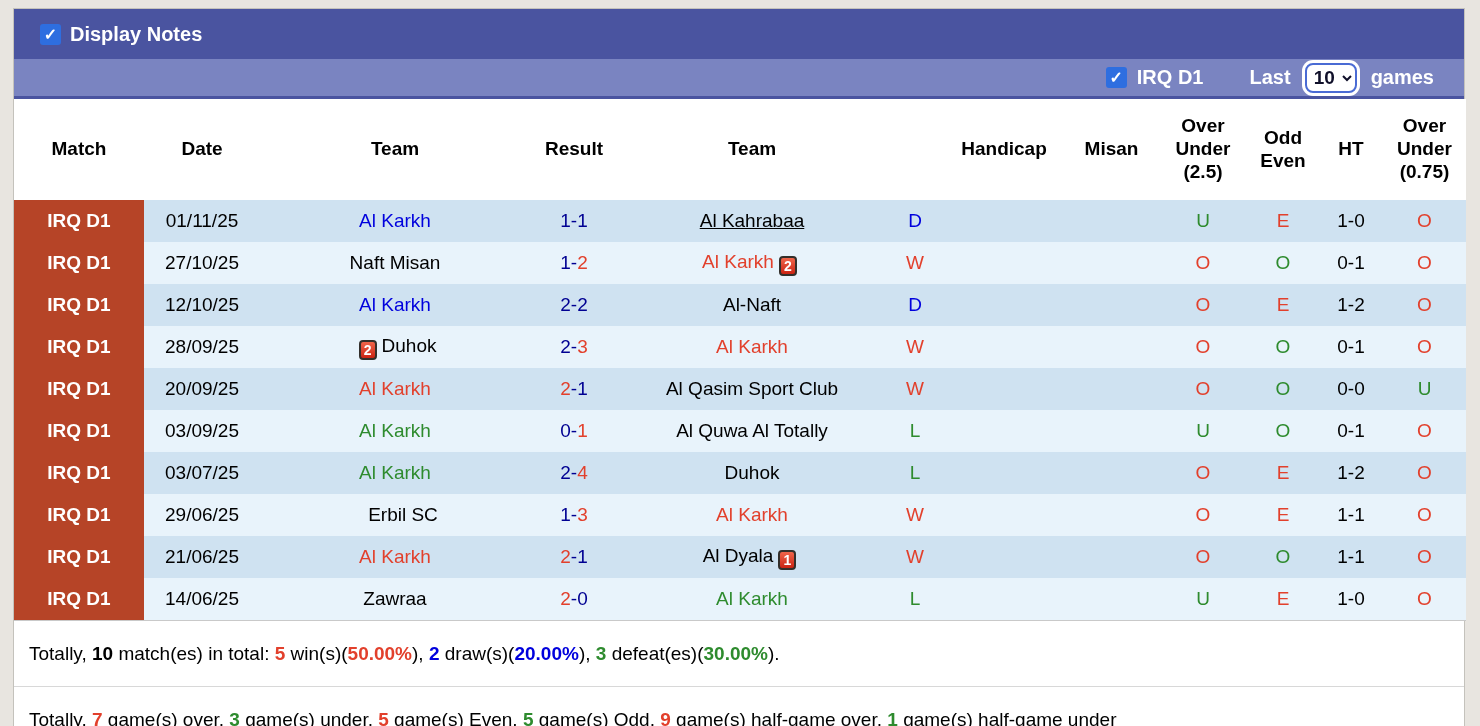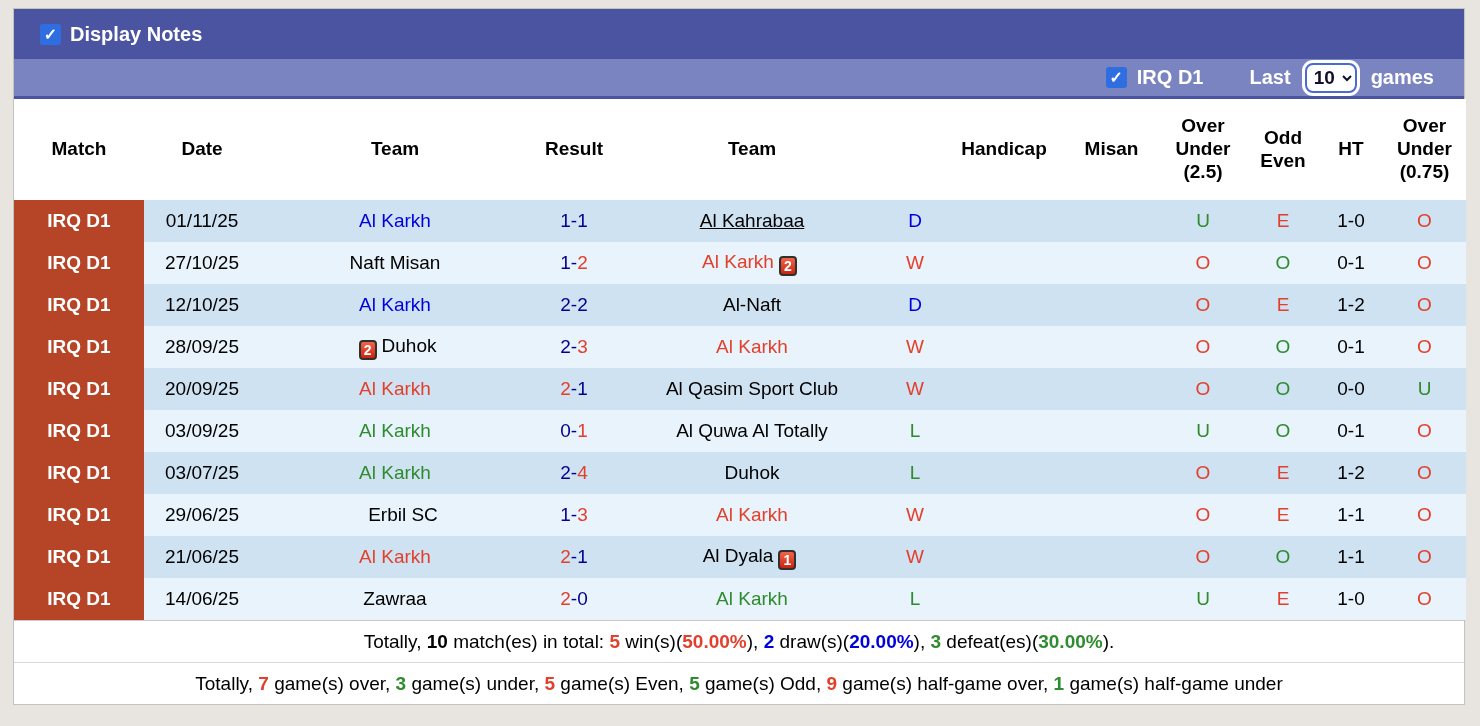--- a/index.html
+++ b/index.html
@@ -57,21 +57,21 @@
   .badge {
     display:inline-block; min-width:18px; height:20px; line-height:17px;
     background:linear-gradient(180deg, #f0654a 0%, #cb2312 100%);
     border:2px solid #332f2b; border-radius:4px;
     color:#fff; font-weight:bold; font-size:14px; text-align:center;
     padding:0 1px; margin:0 5px; vertical-align:-3px;
   }
 
   
   .totals { background:#fff; font-size:19px; color:#000; }
-  .totals .line { padding:10px 15px; line-height:21px;text-align:center; }
+  .totals .line { padding:22px 15px; line-height:21px; }
   .totals .line + .line { border-top:1px solid #d8d8d8; }
   .totals .seg-b { font-weight:bold; }
 </style>
 </head>
 <body>
 
 <div class="page">
   <div class="panel">
 
     <div class="title-bar">

